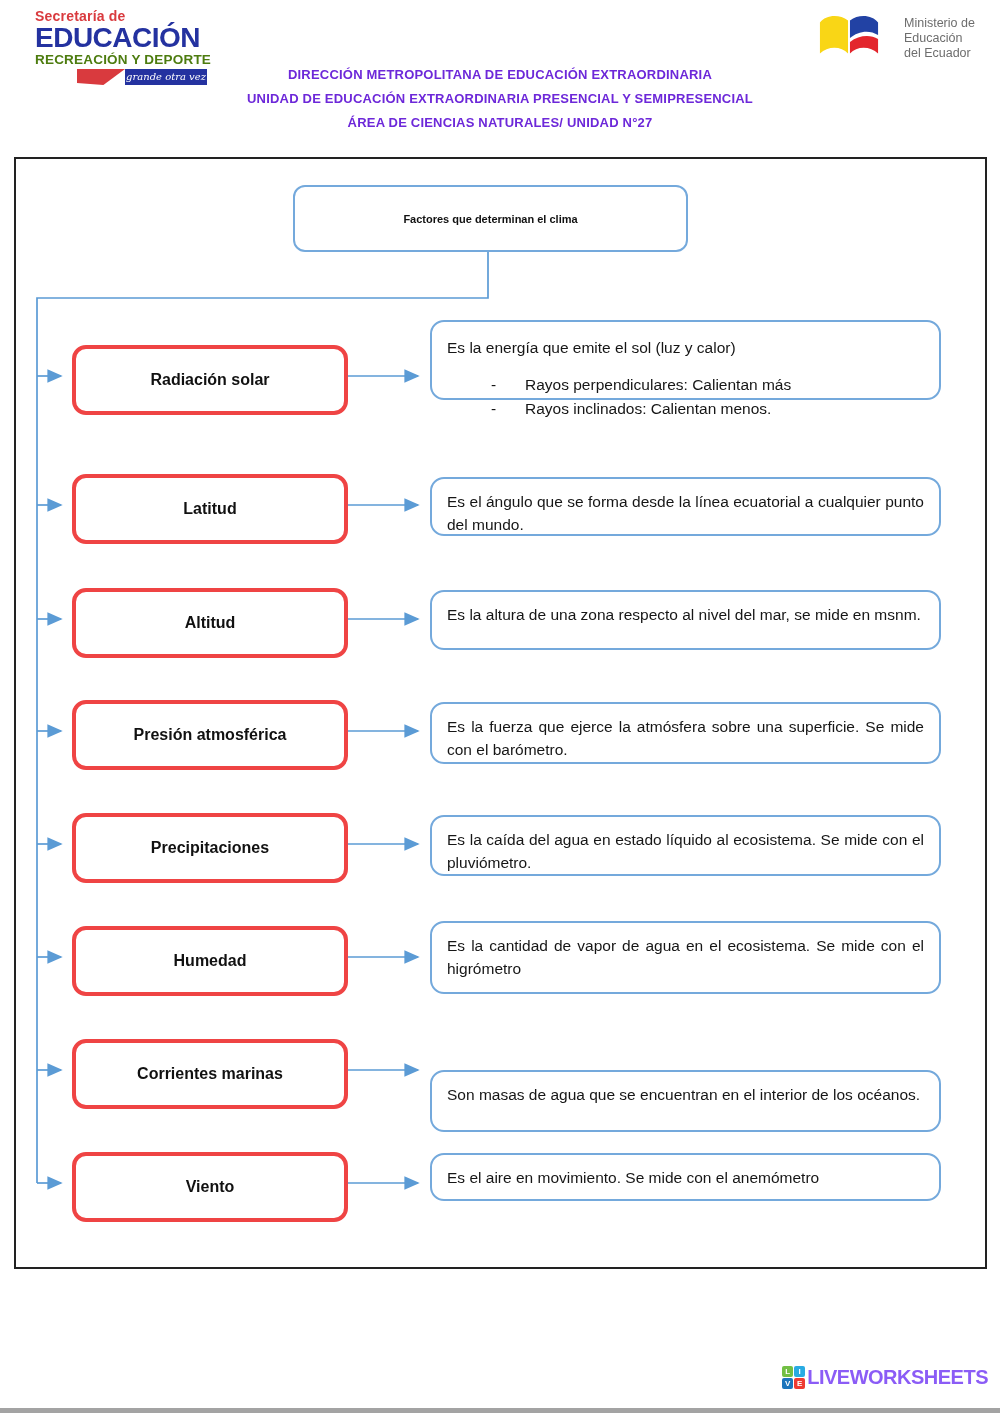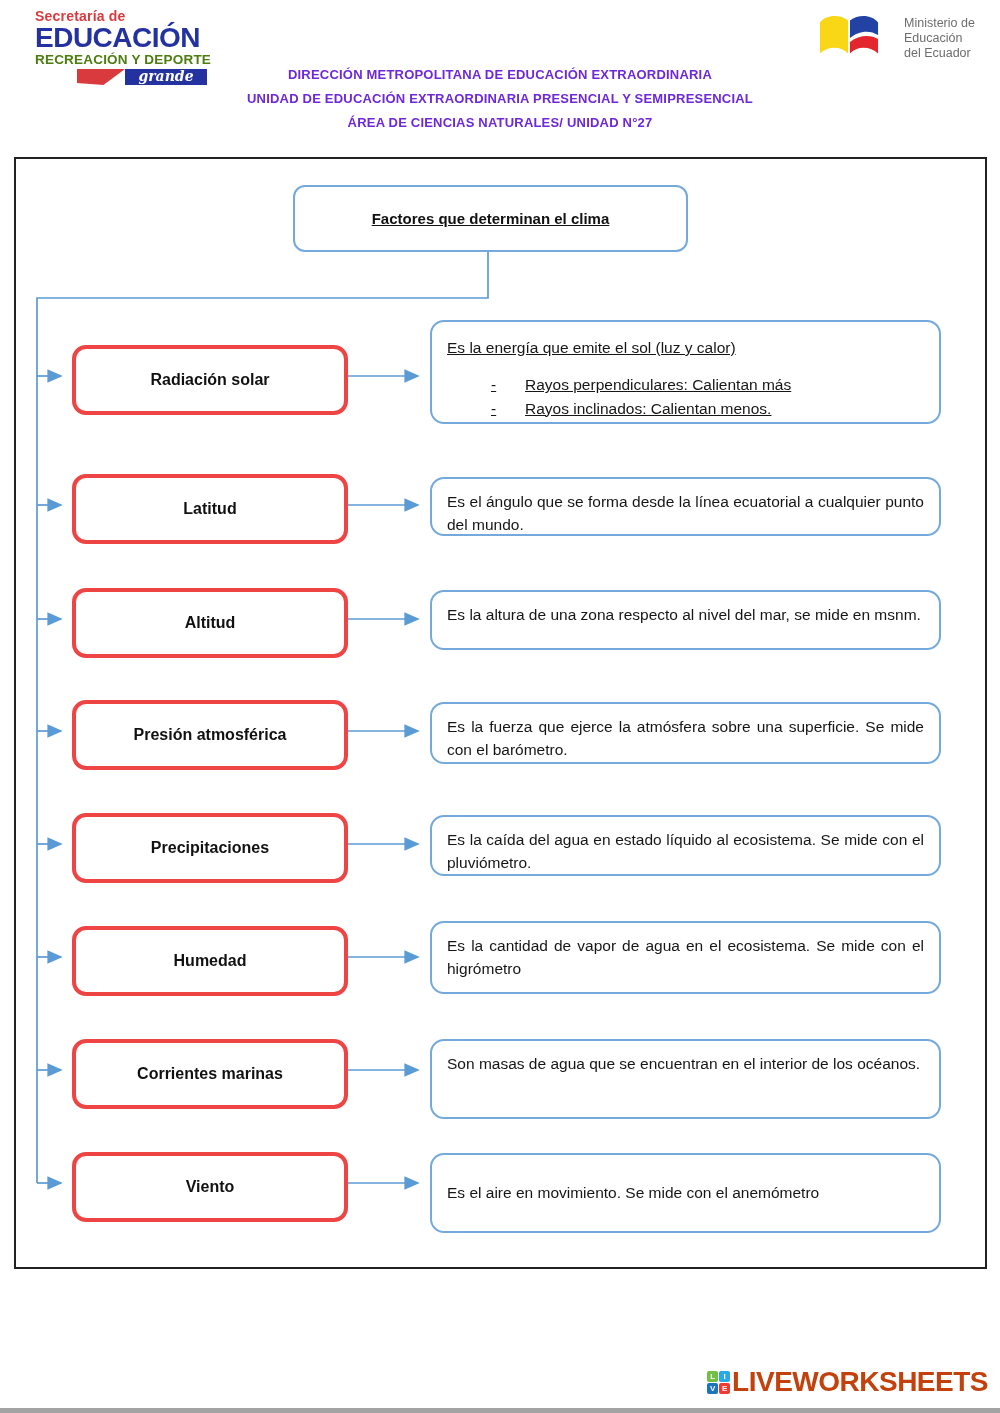--- a/index.html
+++ b/index.html
@@ -8,58 +8,58 @@
     font-family:"Liberation Sans", sans-serif;color:#111;
   }
   
   .sec-logo{position:absolute;left:35px;top:8px;width:190px;}
   .sec-line1{color:#d93a3e;font-weight:bold;font-size:14px;letter-spacing:.2px;}
   .sec-line2{color:#2432a0;font-weight:bold;font-size:28px;line-height:28px;letter-spacing:-.5px;}
   .sec-line3{color:#4d7c0f;font-weight:bold;font-size:13.5px;letter-spacing:.2px;}
   .sec-tag{display:flex;margin-left:42px;margin-top:2px;height:16px;width:130px;}
   .sec-tag-red{width:48px;height:16px;background:#d93a3e;clip-path:polygon(0 0,100% 0,55% 100%,0 88%);}
   .sec-tag-blue{flex:1;background:#2432a0;color:#fff;font-family:"DejaVu Serif",serif;
-    font-style:italic;font-size:14px;line-height:15px;text-align:center;font-weight:bold;}
+    font-style:italic;font-size:10px;line-height:15px;text-align:center;}
   
   .min-logo{position:absolute;left:818px;top:12px;display:flex;align-items:center;gap:24px;}
   .min-text{color:#6d6d6d;font-size:12.5px;line-height:15px;}
   
   .hdr{position:absolute;left:0;top:63px;width:1000px;text-align:center;}
   .hdr div{font-weight:bold;font-size:13px;line-height:24px;color:#6d28d9;letter-spacing:.2px;}
   
   .frame{position:absolute;left:14px;top:157px;width:969px;height:1108px;border:2px solid #222;background:#fff;}
   
   .rootbox{position:absolute;left:293px;top:185px;width:391px;height:63px;
     border:2px solid #74a9dc;border-radius:12px;background:#fff;
     display:flex;align-items:center;justify-content:center;}
-  .rootbox span{font-weight:bold;font-size:15px;text-decoration:underline;}
+  .rootbox span{font-weight:bold;font-size:11px;}
   .fbox{position:absolute;left:72px;width:268px;height:62px;border:4px solid #ef4444;border-radius:14px;
     background:#fff;display:flex;align-items:center;justify-content:center;}
   .fbox span{font-weight:bold;font-size:16px;}
   .dbox{position:absolute;left:430px;width:511px;border:2px solid #74a9dc;border-radius:14px;
     background:#fff;box-sizing:border-box;padding:11px 15px;font-size:15.5px;line-height:1.5;color:#161616;}
   .just{text-align:justify;}
   .dash-list{margin:14px 0 0 0;padding:0 0 0 44px;list-style:none;}
   .dash-list li{display:flex;}
   .dash-list .dash{width:34px;flex:0 0 34px;}
   
   .f0{top:345px}.f1{top:474px}.f2{top:588px}.f3{top:700px}
   .f4{top:813px}.f5{top:926px}.f6{top:1039px}.f7{top:1152px}
-  .d0{top:320px;height:104px;padding-top:14px;text-decoration:underline;}
+  .d0{top:320px;height:80px;padding-top:14px;}
   .d1{top:477px;height:59px}.d2{top:590px;height:60px}.d3{top:702px;height:62px}
-  .d4{top:815px;height:61px}.d5{top:921px;height:73px}.d6{top:1039px;height:80px}
-  .d7{top:1153px;height:80px;display:flex;align-items:center;}
+  .d4{top:815px;height:61px}.d5{top:921px;height:73px}.d6{top:1070px;height:62px}
+  .d7{top:1153px;height:48px;display:flex;align-items:flex-start;}
   
   .wires{position:absolute;left:0;top:0;pointer-events:none;}
   
   .brand{position:absolute;right:12px;top:1366px;display:flex;align-items:center;}
   .tiles{display:grid;grid-template-columns:11px 11px;grid-template-rows:11px 11px;gap:1px;margin-right:2px;}
   .tile{border-radius:2px;color:#fff;font-weight:bold;font-size:8px;line-height:11px;text-align:center;}
   .tile-l{background:#72bf44}.tile-i{background:#29abe2}.tile-v{background:#1c75bc}.tile-e{background:#ee3b33}
-  .brand-text{color:#c2410c;font-weight:bold;font-size:28px;letter-spacing:-.5px;}
+  .brand-text{color:#8b5cf6;font-weight:bold;font-size:20px;letter-spacing:-.5px;}
   .page-edge{position:absolute;left:0;bottom:0;width:1000px;height:5px;background:#a3a3a3;}
 </style>
 </head>
 <body>
 
 <div id="page">
 
   <div class="sec-logo">
     <div class="sec-line1">Secretaría de</div>
     <div class="sec-line2">EDUCACIÓN</div>

